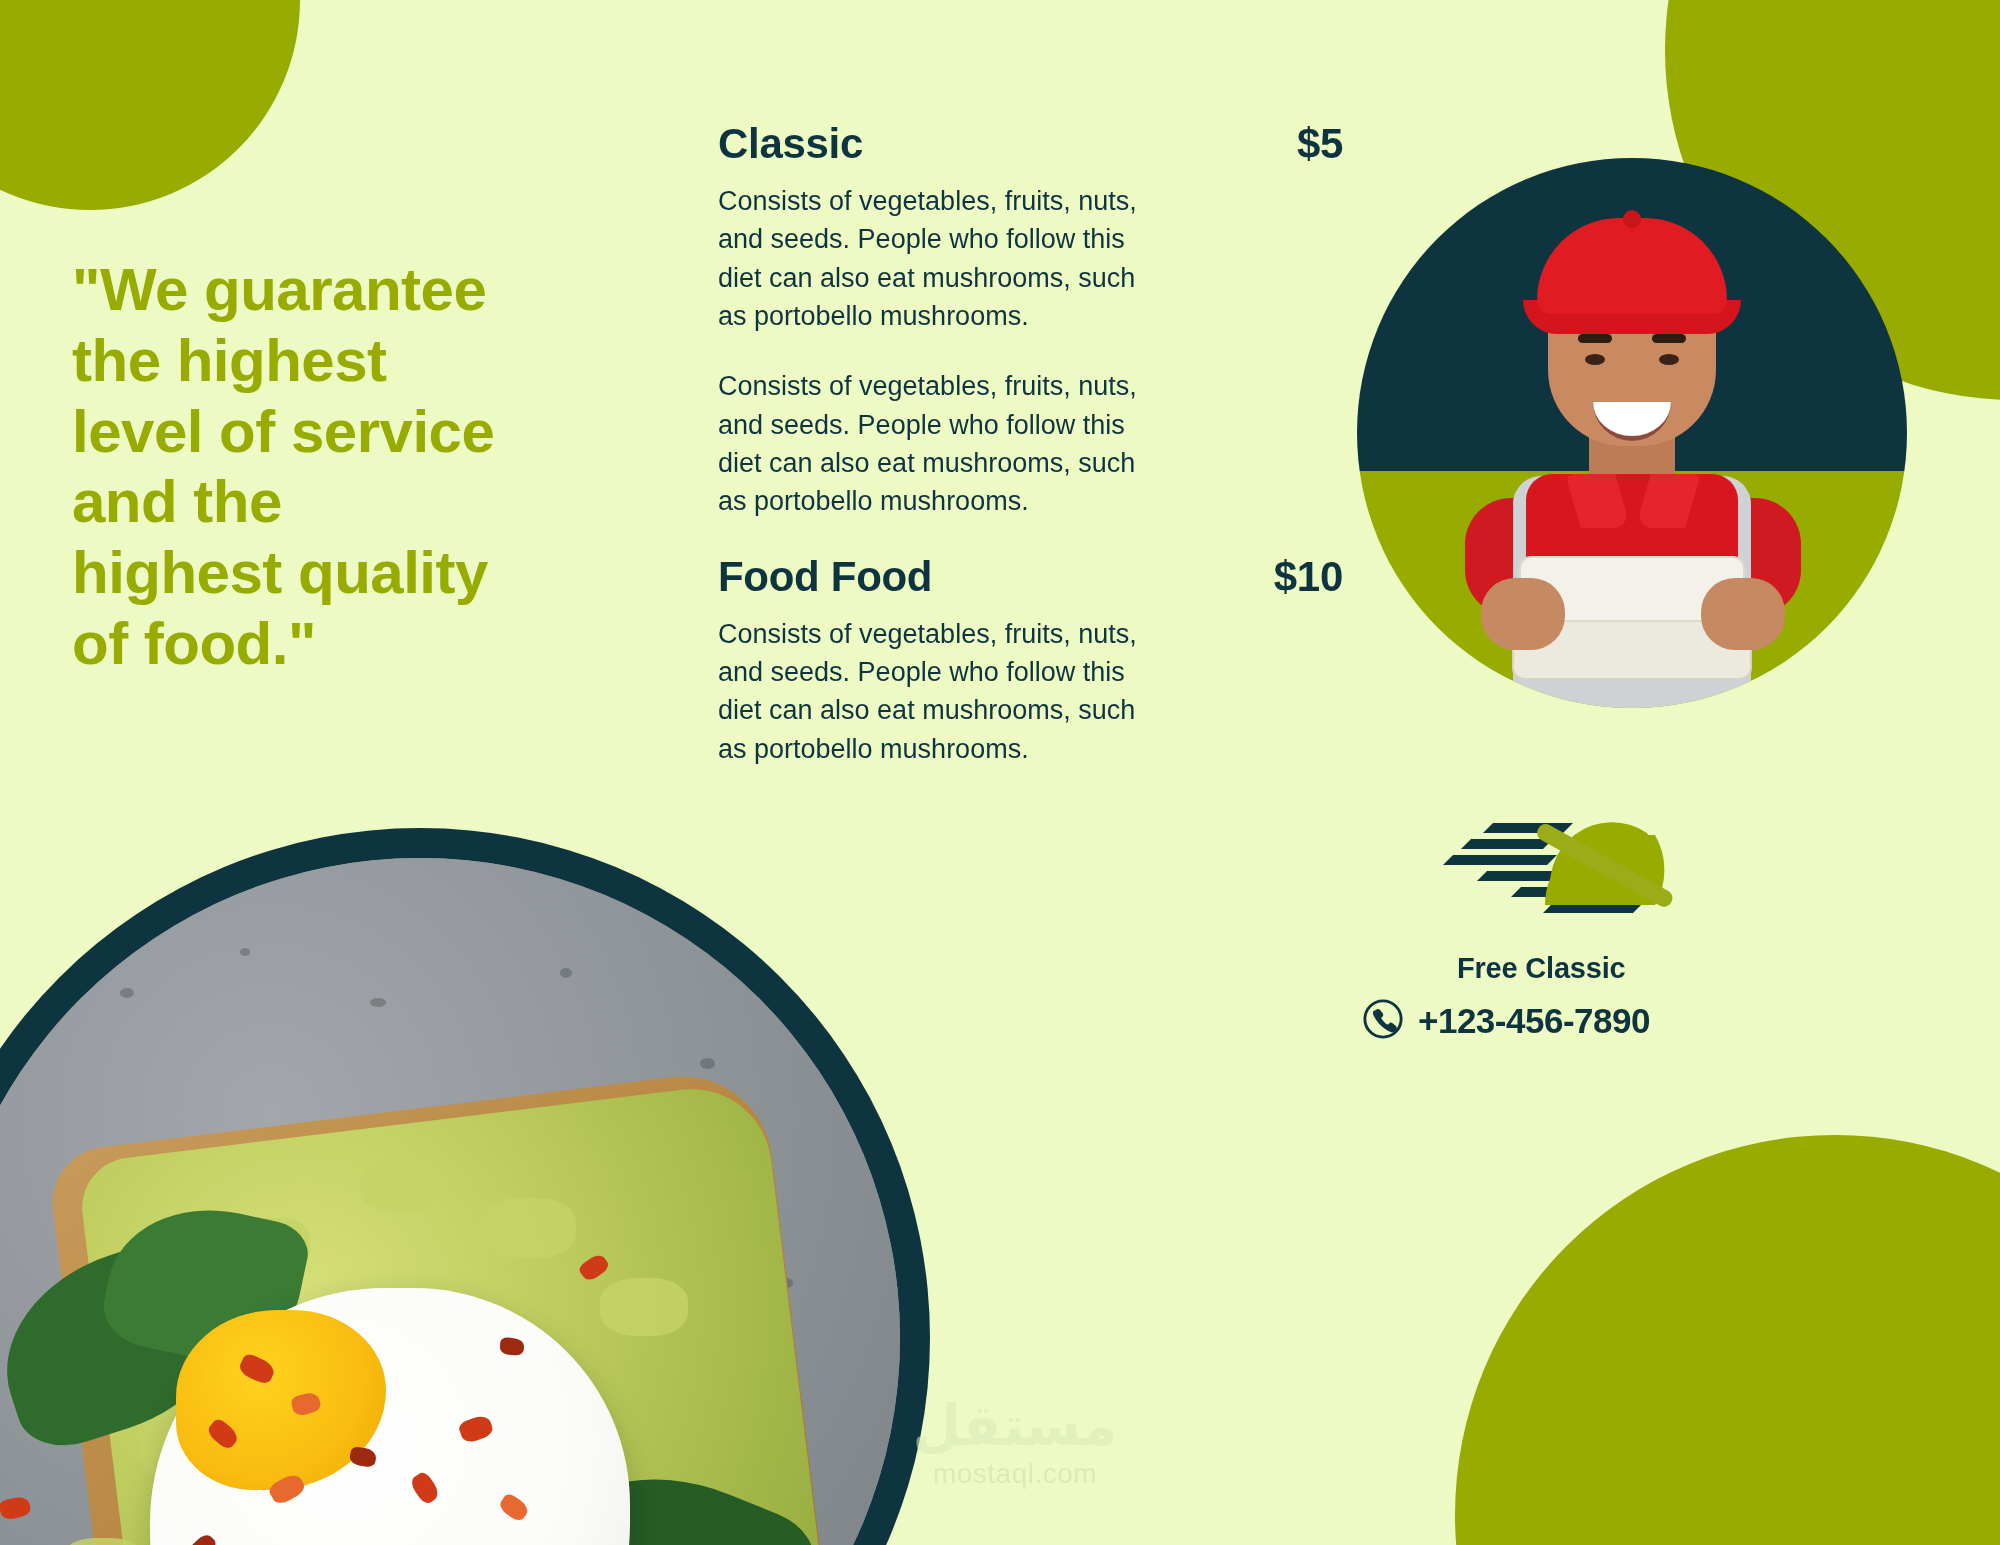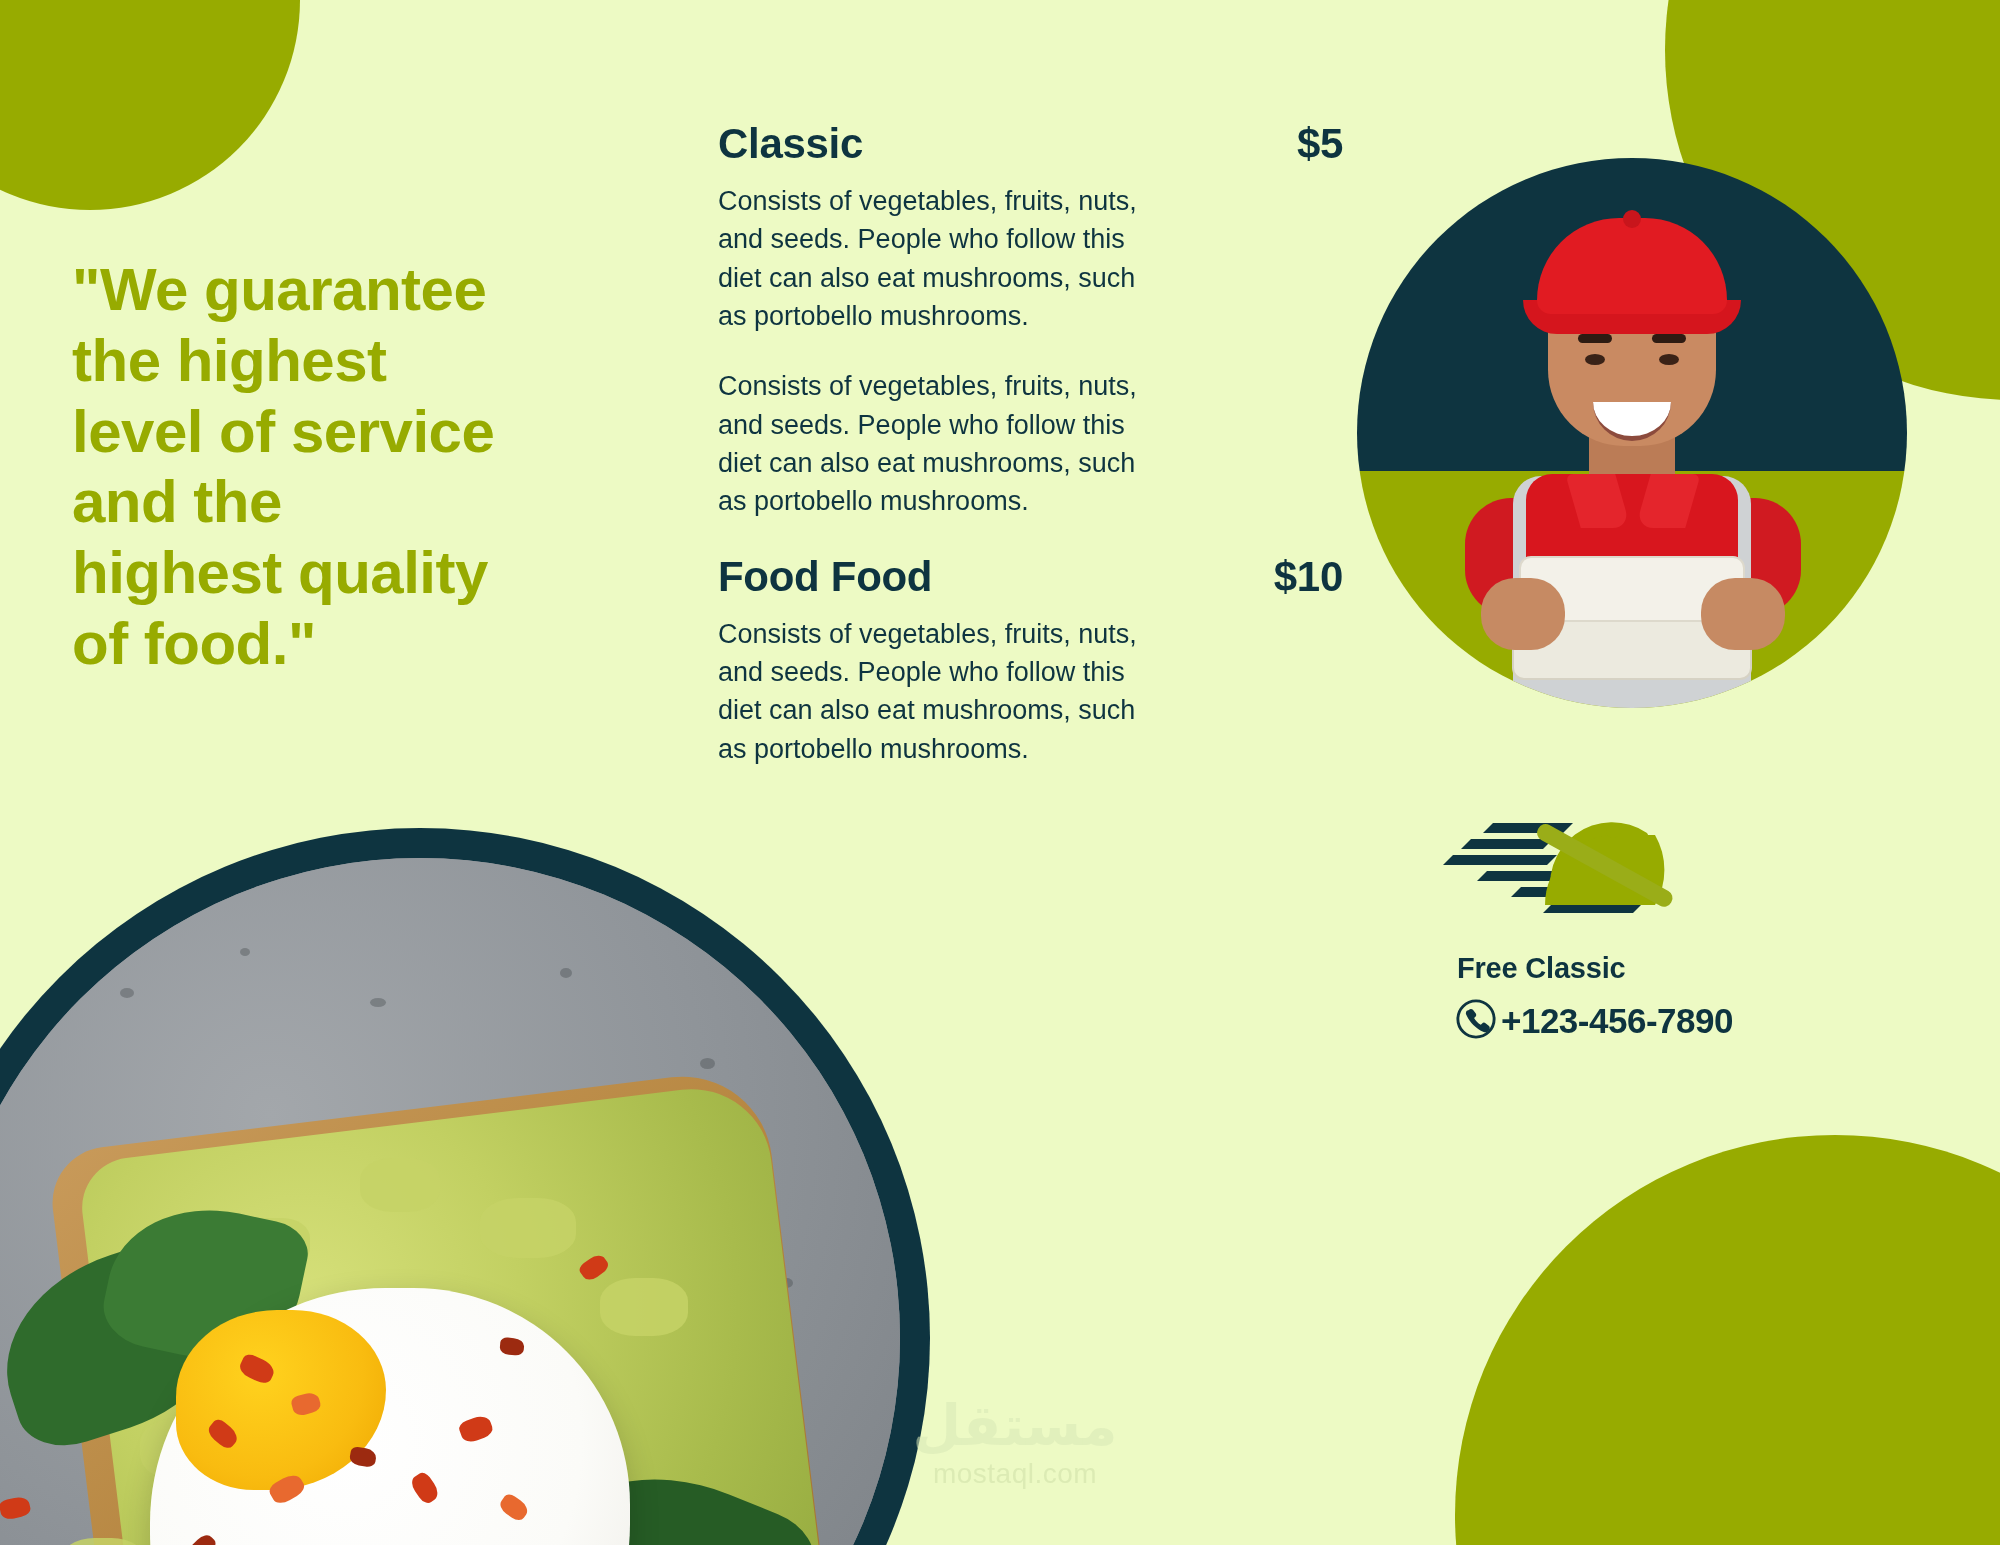--- a/index.html
+++ b/index.html
@@ -281,25 +281,25 @@
     position: absolute;
     left: 1457px;
     top: 952px;
     font-size: 29px;
     font-weight: 700;
     color: #0e3440;
     letter-spacing: -0.2px;
   }
   #phone-row {
     position: absolute;
-    left: 1455px;
+    left: 1362px;
     top: 998px;
     display: flex;
     align-items: center;
-    gap: 4px;
+    gap: 14px;
   }
   #phone-number {
     font-size: 35px;
     font-weight: 700;
     color: #0e3440;
     letter-spacing: -0.5px;
   }
 
   
   #food-photo-wrap {

